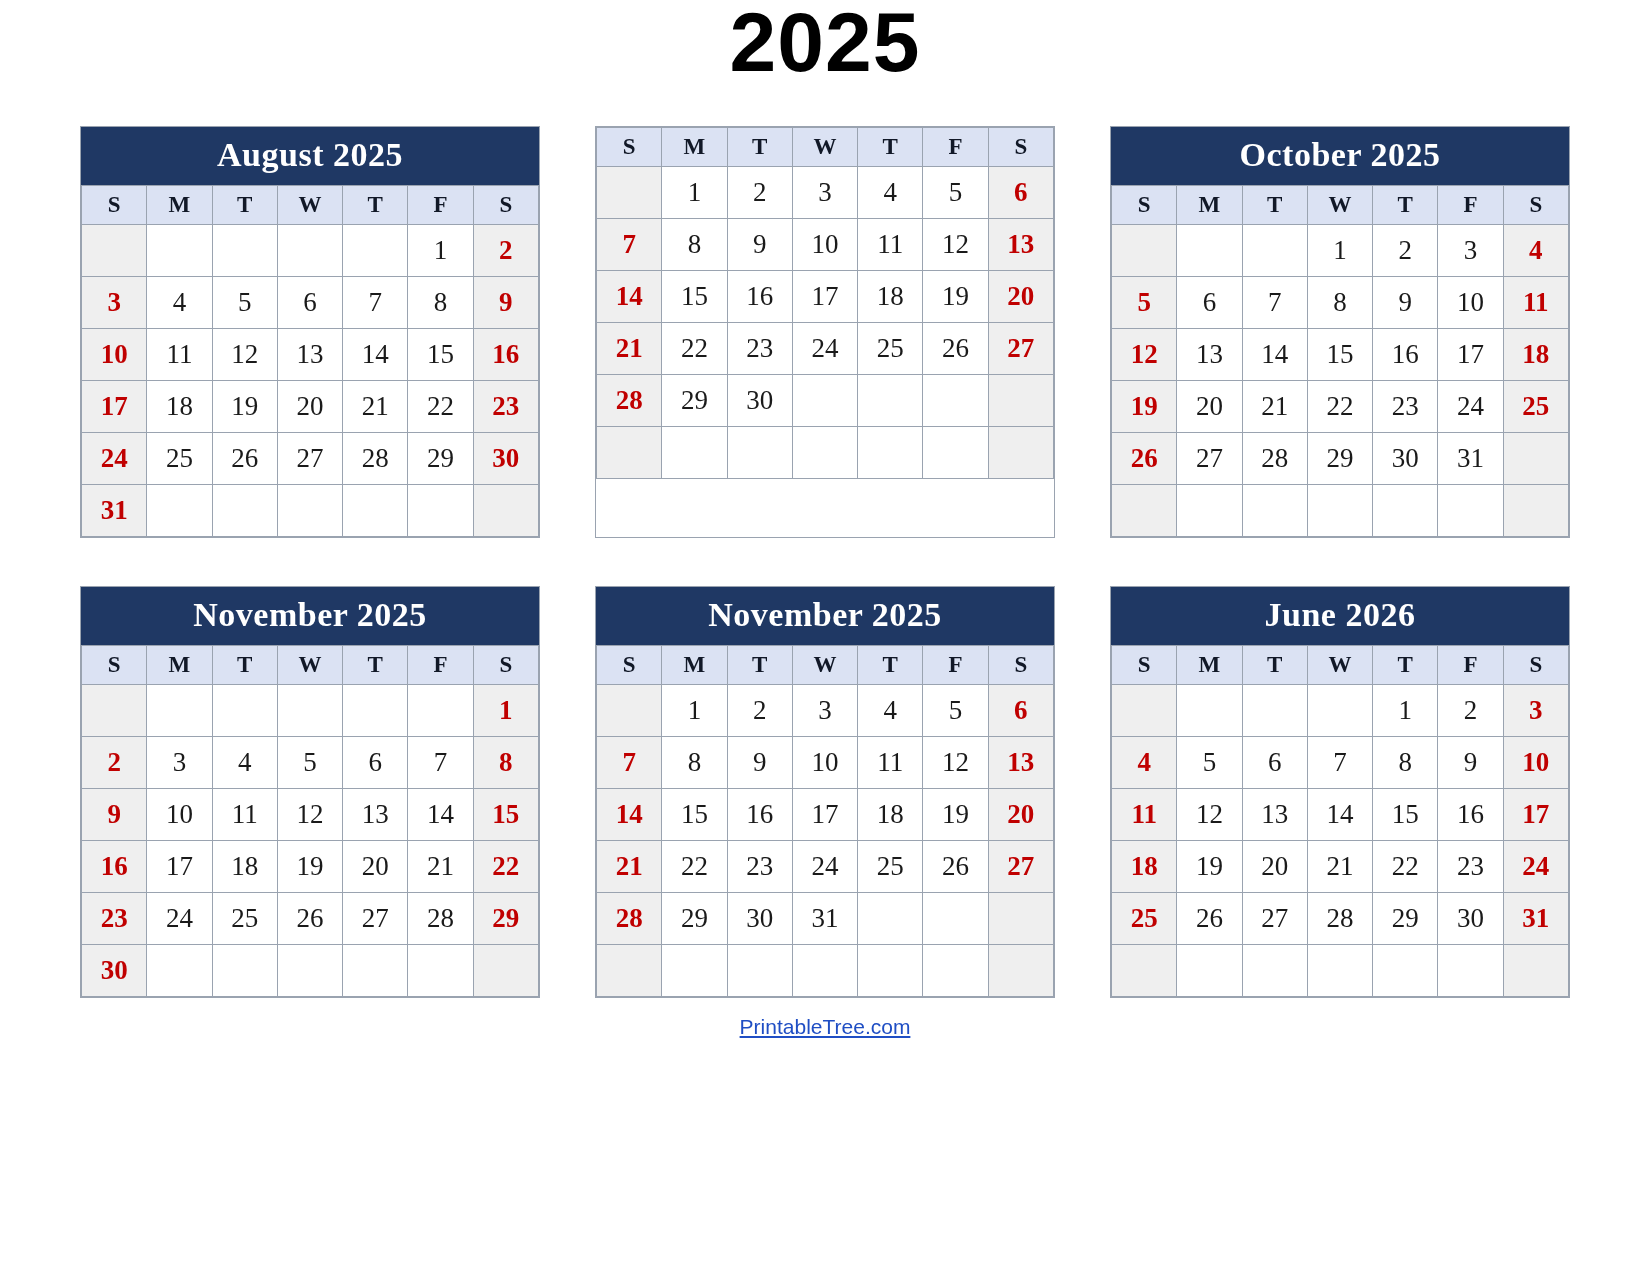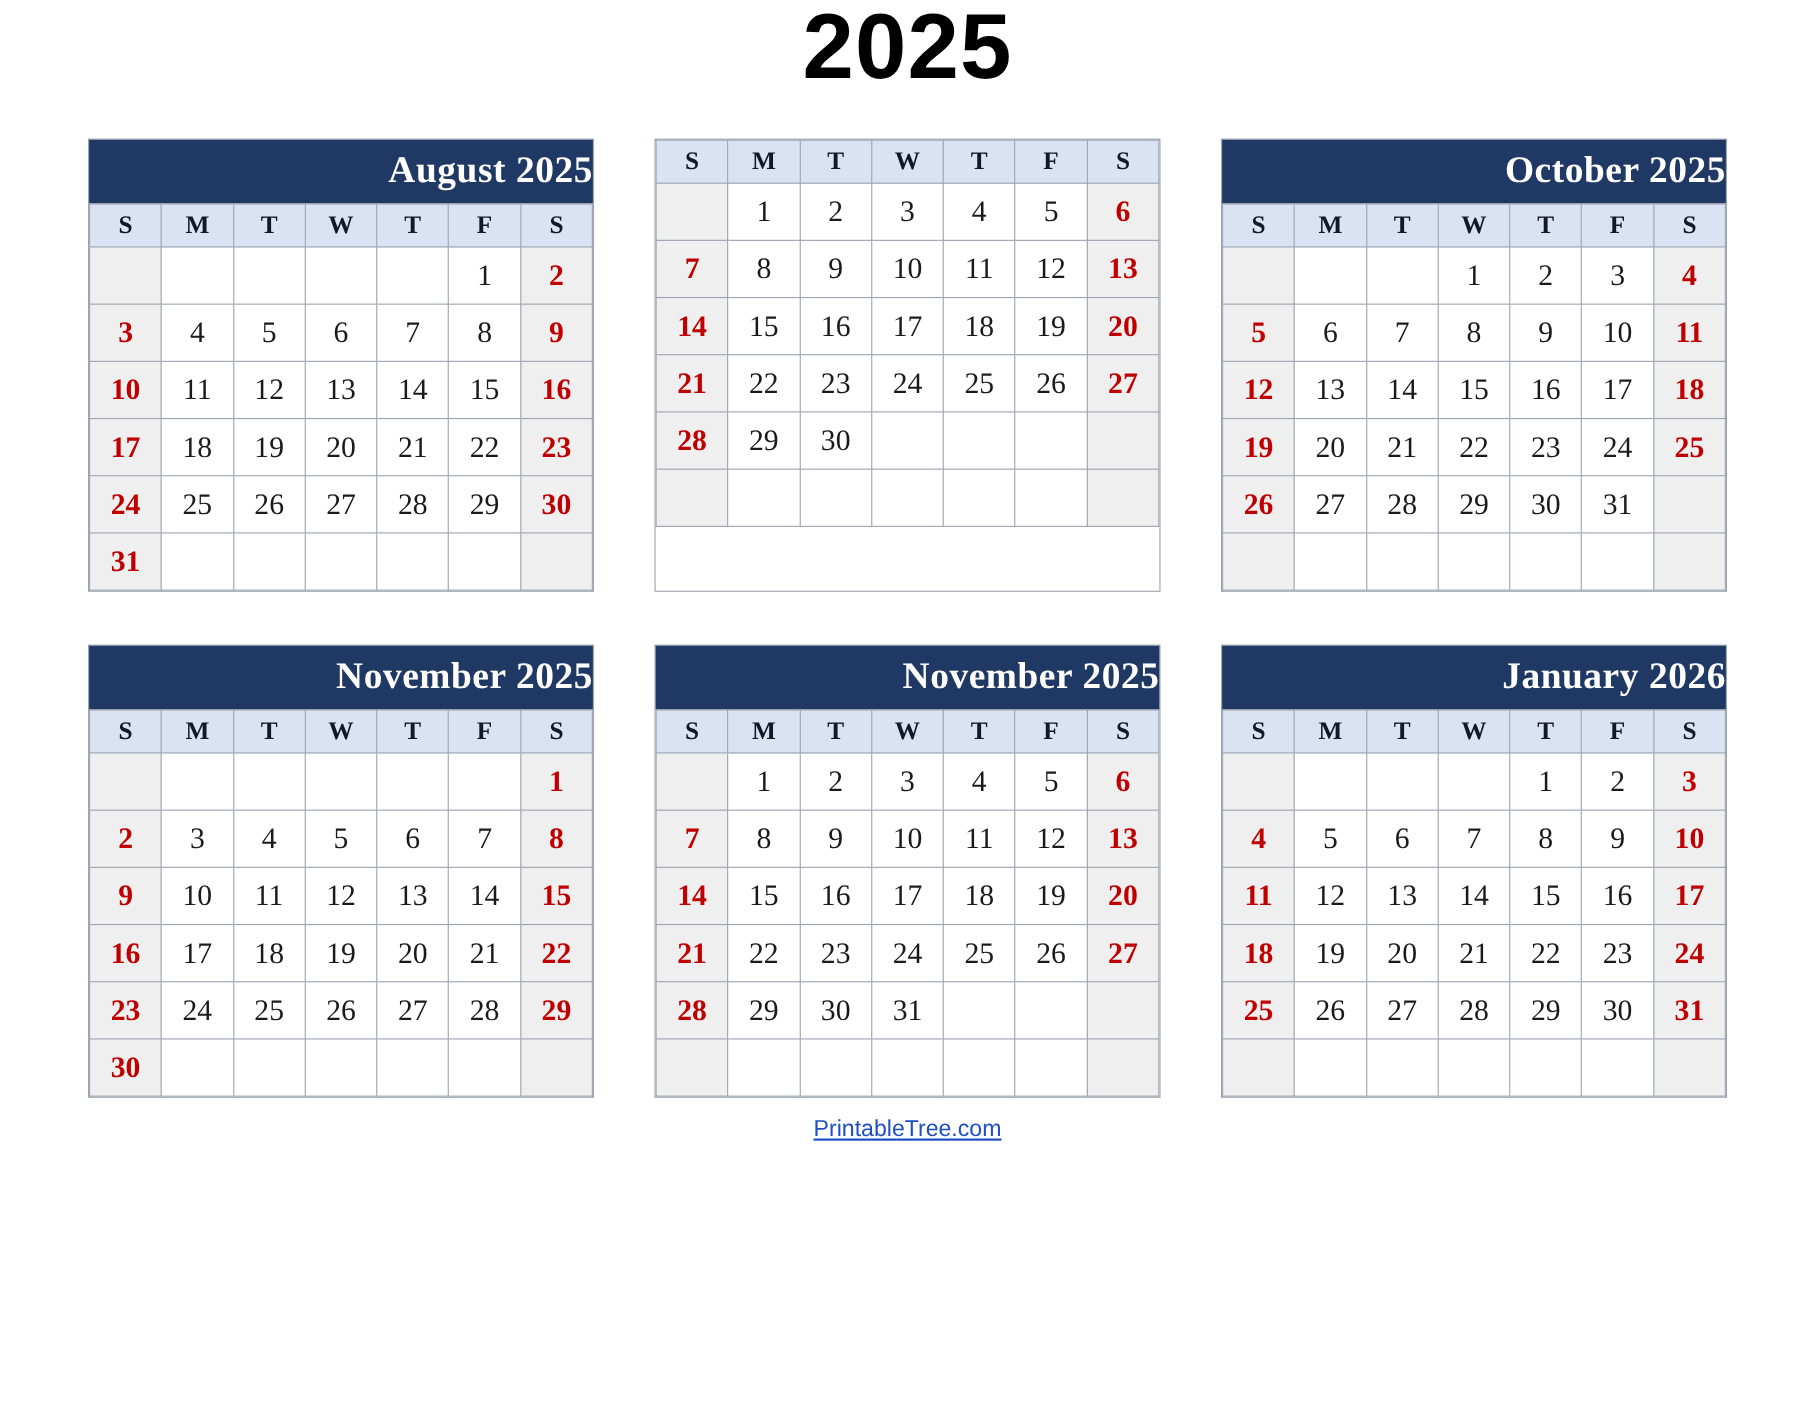--- a/index.html
+++ b/index.html
@@ -41,21 +41,21 @@
   }
   .month {
     width: 460px;
     border: 1px solid #9aa3b0;
     box-sizing: border-box;
     background: #ffffff;
   }
   .month-header {
     background: #1f3864;
     color: #ffffff;
-    text-align: right;
+    text-align: center;
     font-size: 34px;
     font-weight: bold;
     padding: 9px 0 11px 0;
     font-family: "Liberation Serif", serif;
     letter-spacing: 0.5px;
   }
   table.cal {
     width: 100%;
     border-collapse: collapse;
     table-layout: fixed;
@@ -464,21 +464,21 @@
               <td class="empty mid"></td>
               <td class="empty mid"></td>
               <td class="empty mid"></td>
               <td class="empty mid"></td>
               <td class="empty"></td>
             </tr>
           </tbody>
         </table>
       </div>
       <div class="month">
-        <div class="month-header">January 2026</div>
+        <div class="month-header">June 2026</div>
         <table class="cal">
           <thead>
             <tr>
               <th>S</th>
               <th>M</th>
               <th>T</th>
               <th>W</th>
               <th>T</th>
               <th>F</th>
               <th>S</th>

